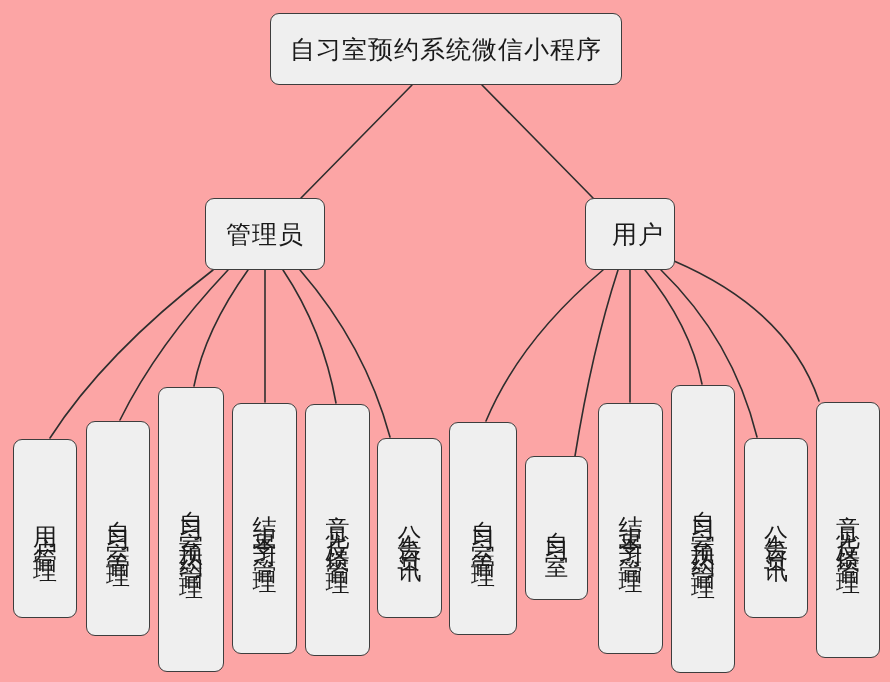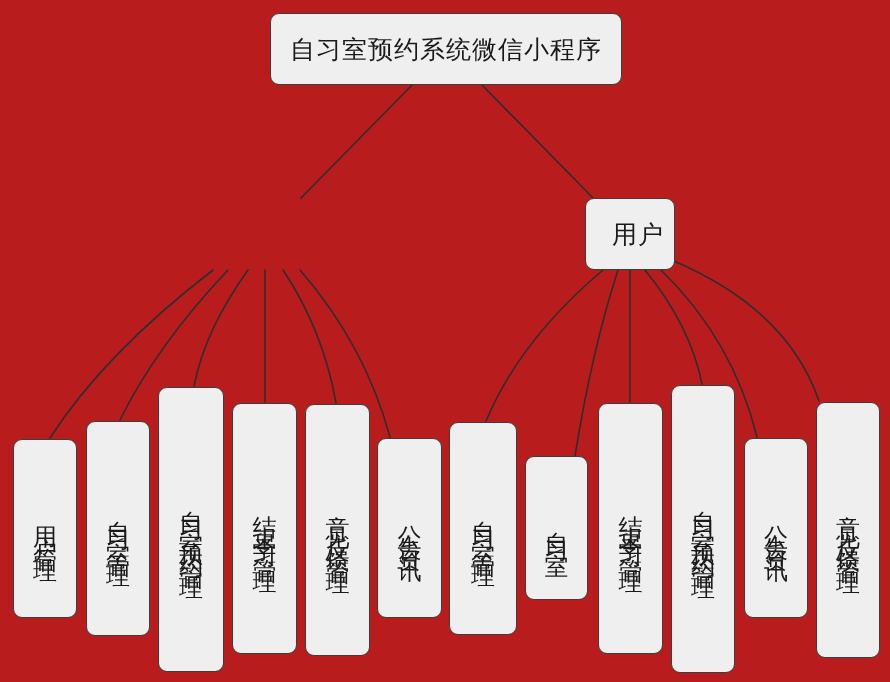--- a/index.html
+++ b/index.html
@@ -4,21 +4,21 @@
 <style>
   html, body {
     margin: 0;
     padding: 0;
     background: #ffffff;
   }
   #canvas {
     position: relative;
     width: 890px;
     height: 682px;
-    background: #b91c1c;
+    background: #fca5a5;
     font-family: "Liberation Serif", "DejaVu Serif", serif;
     color: #1a1a1a;
     overflow: hidden;
   }
   #edges {
     position: absolute;
     left: 0;
     top: 0;
     z-index: 0;
   }
@@ -74,20 +74,23 @@
     <path class="edge" d="M 630,270 L 630,402"></path>
     <path class="edge" d="M 645,270 Q 690,325 702,384"></path>
     <path class="edge" d="M 661,270 Q 733,340 757,437"></path>
     <path class="edge" d="M 674,261 Q 788,310 819,401"></path>
   </svg>
 
   <div class="node" style="left:270px; top:13px; width:352px; height:72px;">
     <span class="h-text">自习室预约系统微信小程序</span>
   </div>
 
+  <div class="node" style="left:205px; top:198px; width:120px; height:72px;">
+    <span class="h-text">管理员</span>
+  </div>
   <div class="node" style="left:585px; top:198px; width:90px; height:72px;padding-left:16px;">
     <span class="h-text">用户</span>
   </div>
 
   <div class="node" style="left:13px; top:439px; width:64px; height:179px;">
     <span class="v-text">用户管理</span>
   </div>
   <div class="node" style="left:86px; top:421px; width:64px; height:215px;">
     <span class="v-text">自习室管理</span>
   </div>

